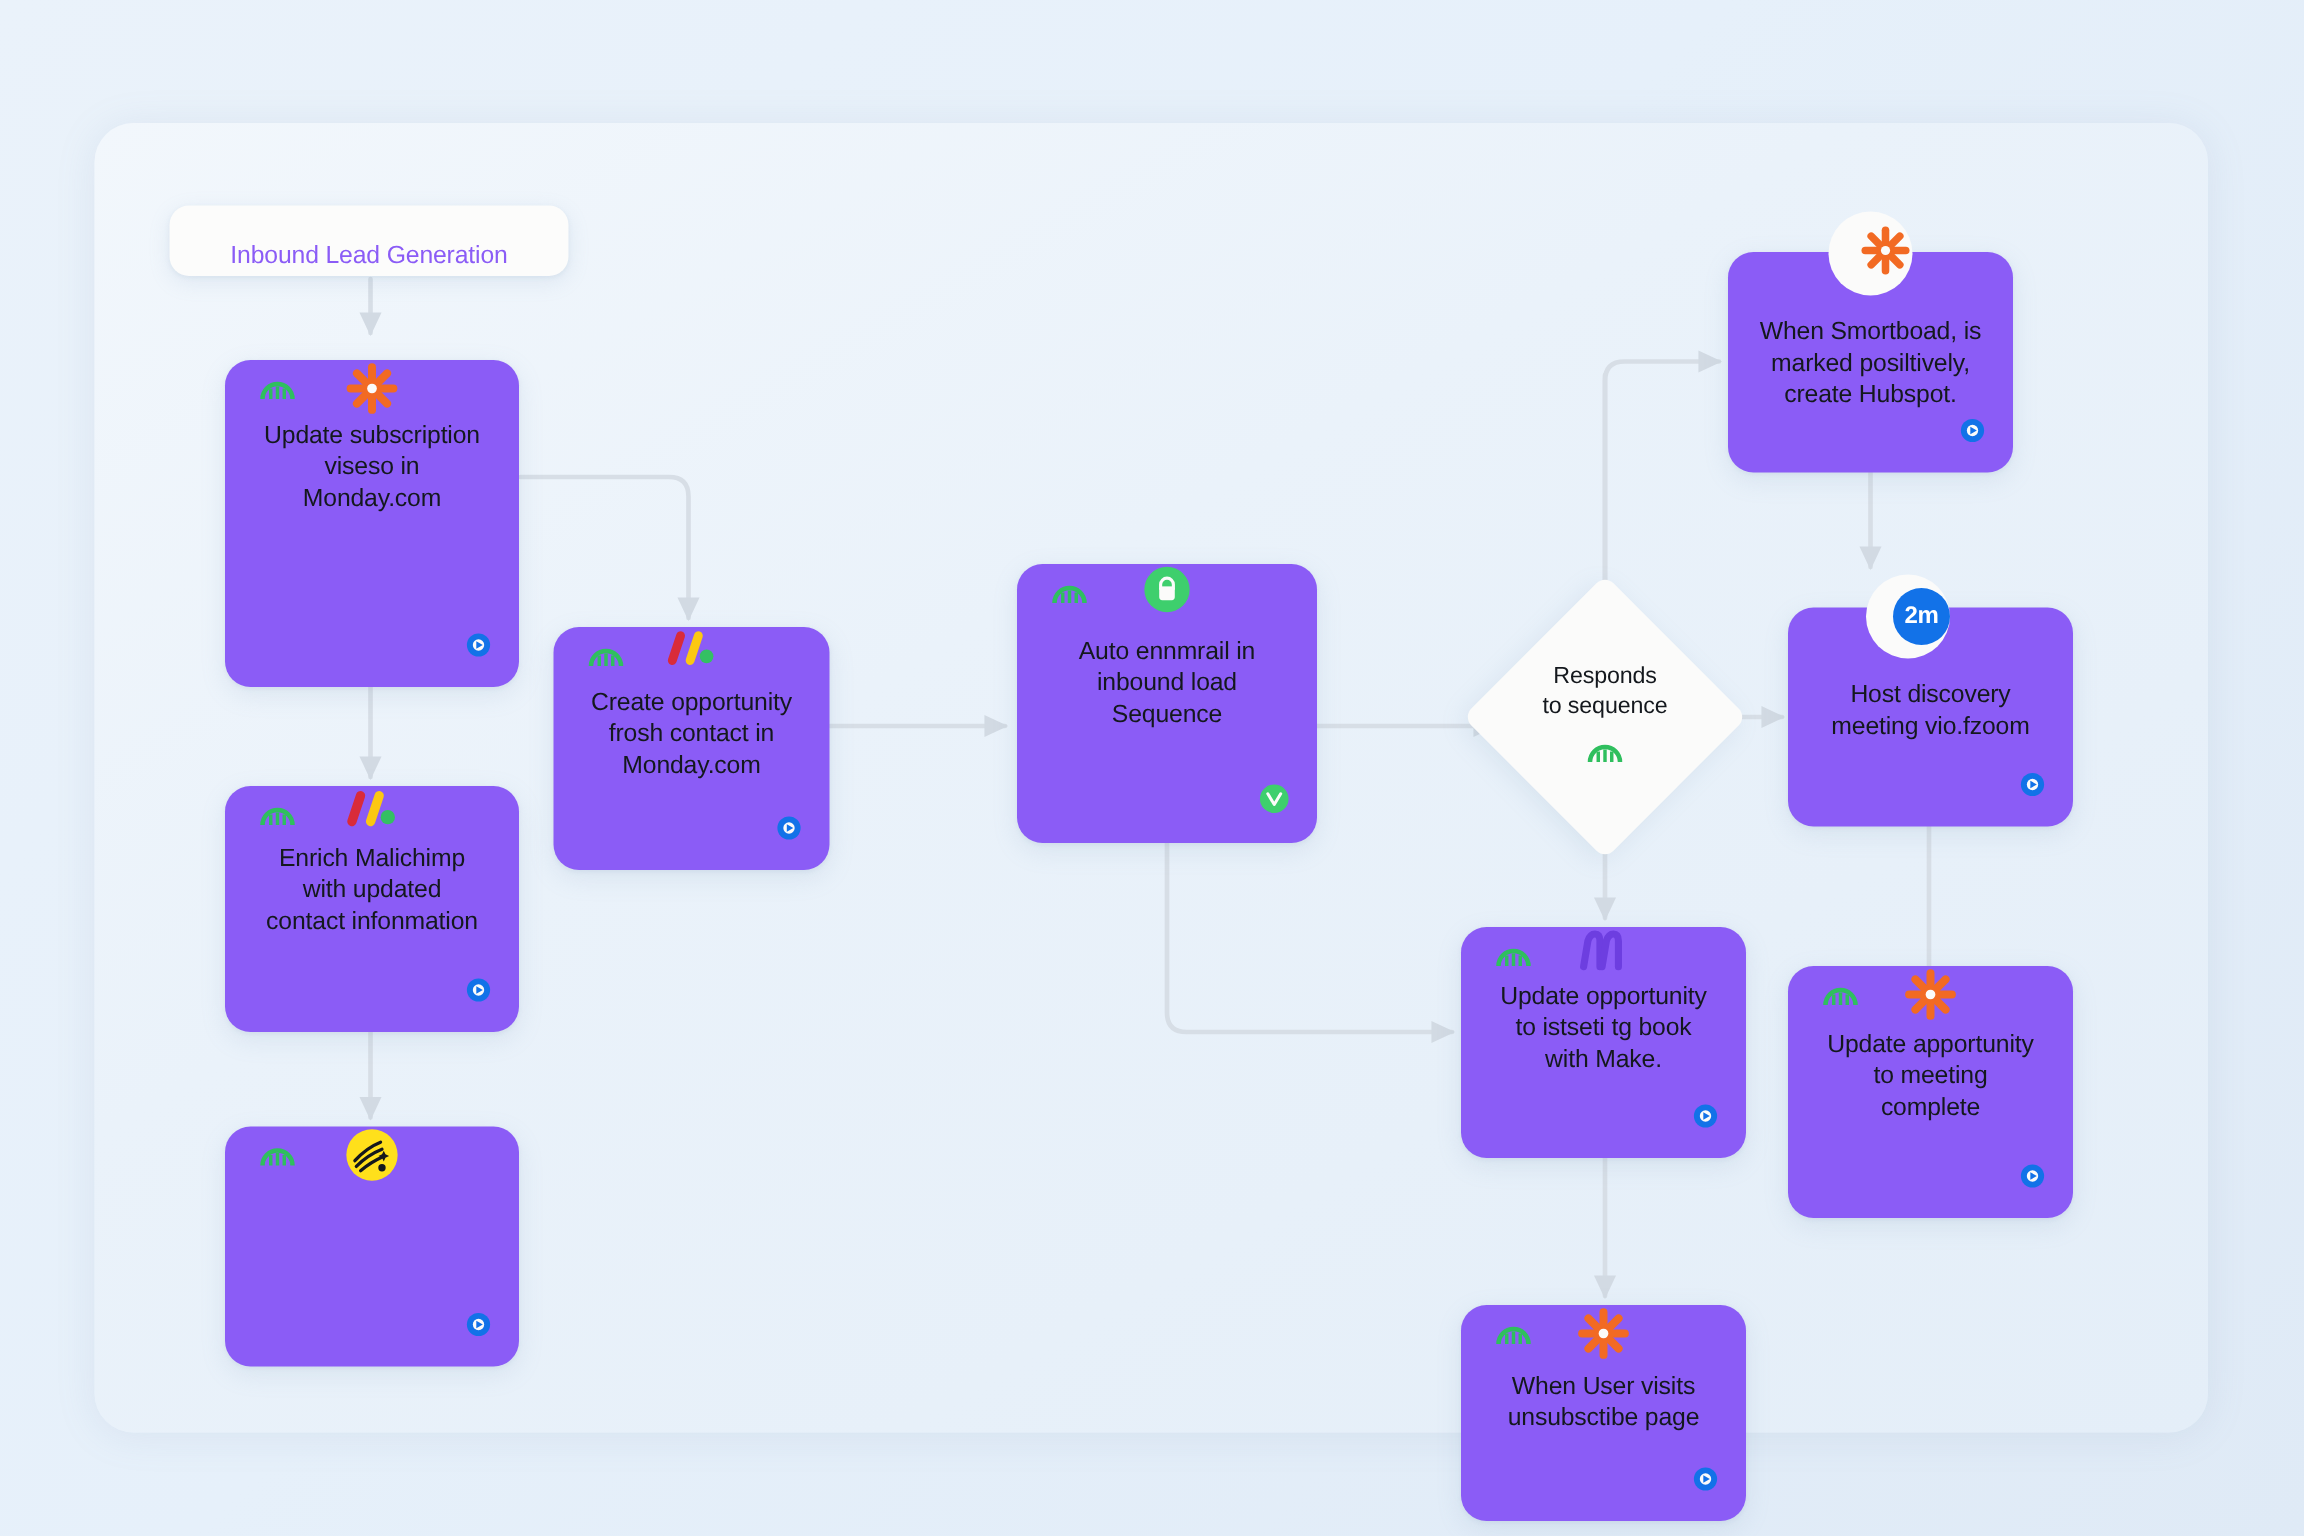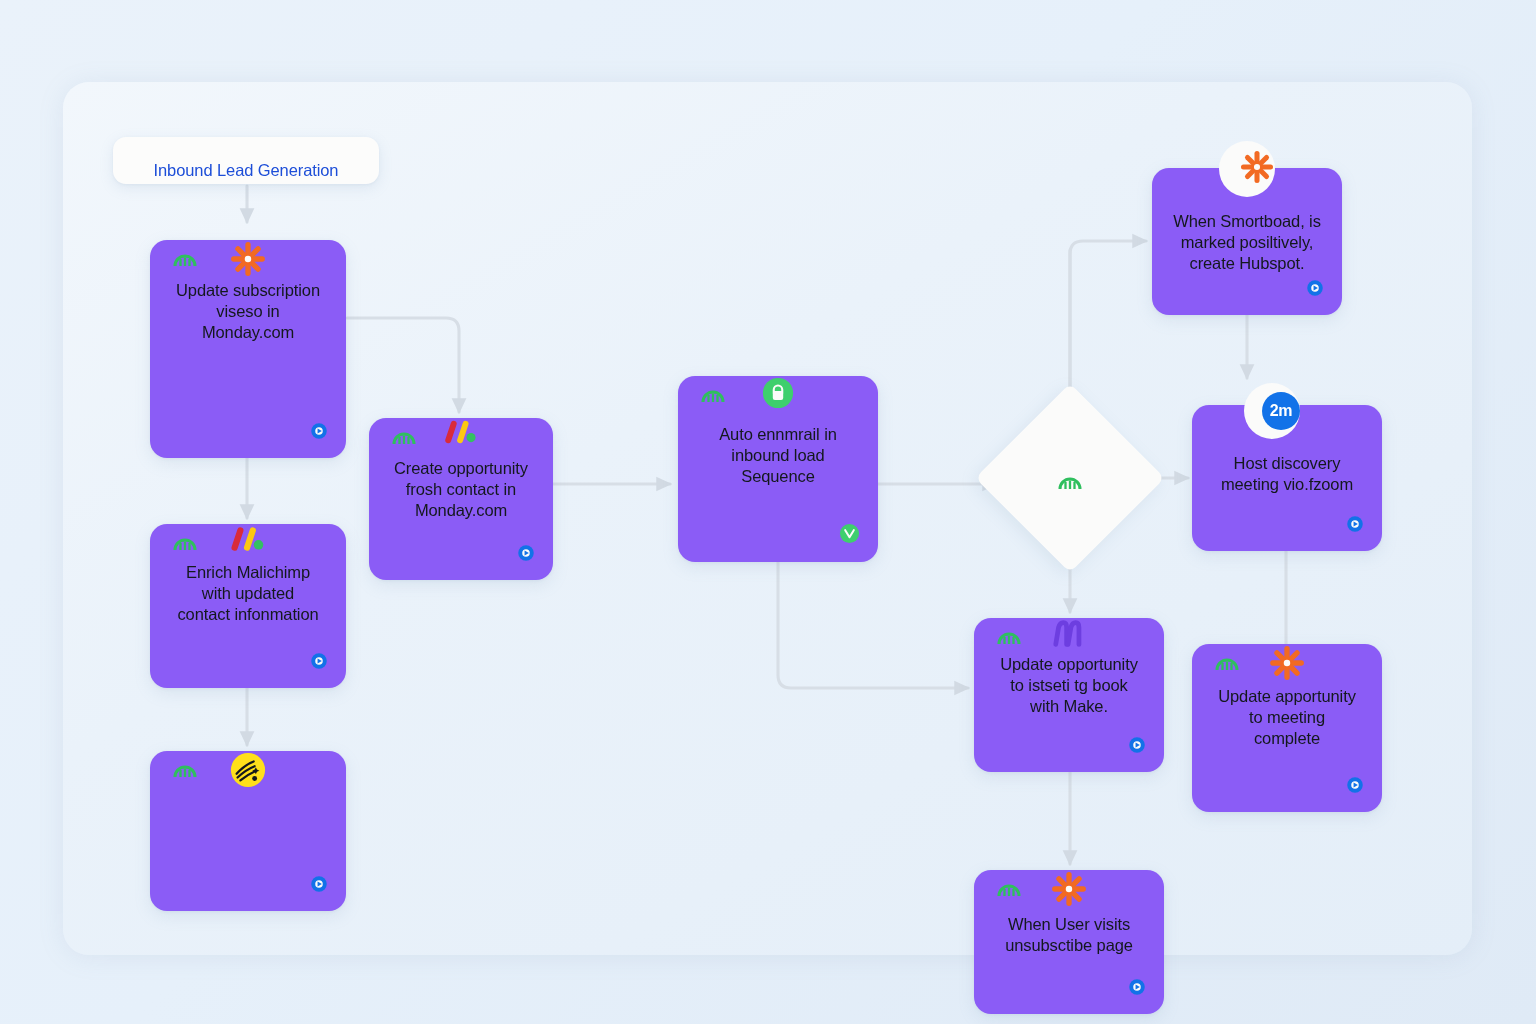--- a/index.html
+++ b/index.html
@@ -50,21 +50,21 @@
   
   .pill {
     position: absolute;
     left: 113px; top: 137px;
     width: 266px; height: 47px;
     background: #fcfcfb;
     border-radius: 13px;
     box-shadow: 0 4px 14px rgba(130,160,190,.16), 0 1px 3px rgba(130,160,190,.10);
     display: flex; align-items: center; justify-content: center;
   }
-  .pill-label { font-size: 16.5px; color: #1d4ed8; letter-spacing: -0.1px; margin-top: 19px; }
+  .pill-label { font-size: 16.5px; color: #8b5cf6; letter-spacing: -0.1px; margin-top: 19px; }
 
   
   .diamond {
     position: absolute;
     width: 134px; height: 134px;
     background: #fbfbfa;
     transform: rotate(45deg);
     border-radius: 8px;
     box-shadow: 0 5px 16px rgba(130,160,190,.15);
   }
@@ -294,20 +294,22 @@
   <span class="corner-badge-green">
     <svg width="21" height="21" viewBox="0 0 22 22">
       <circle cx="11" cy="11" r="10" fill="#3ecf6d"></circle>
       <path d="M6.5 7.5 L11 15 L15.5 7.5" fill="none" stroke="#fbfbfa" stroke-width="2.1" stroke-linecap="round" stroke-linejoin="round"></path>
     </svg>
   </span>
 </div>
 
 <div class="diamond" style="left:1003px; top:411px;"></div>
 <div class="diamond-inner" style="left:975px; top:411px;">
+  <div class="node-label">Responds
+to sequence</div>
   <span style="margin-top:7px;">
     <svg width="26" height="22" viewBox="0 0 26 22">
       <path d="M3 20 A10 10 0 0 1 23 20" fill="none" stroke="#2fbf5e" stroke-width="3"></path>
       <path d="M8.5 20 L8.5 13 M13 20 L13 11.6 M17.5 20 L17.5 13" stroke="#2fbf5e" stroke-width="2.3" fill="none"></path>
     </svg>
   </span>
 </div>
 
 <div class="node" style="left:1152px; top:168px; width:190px; height:147px;">
   <div class="top-badge">

